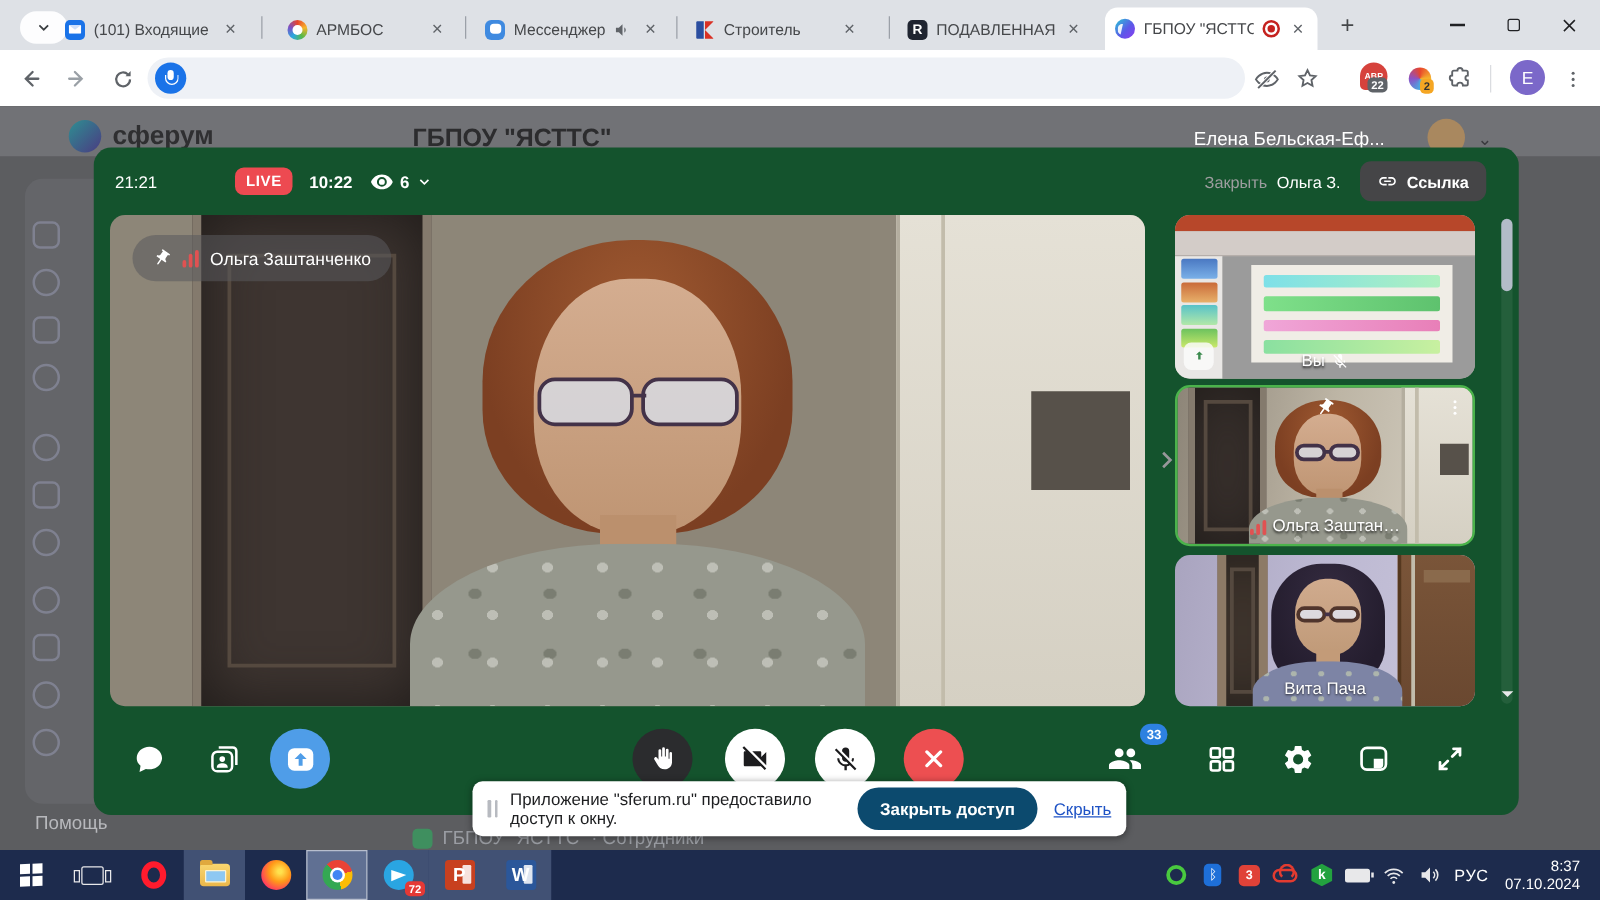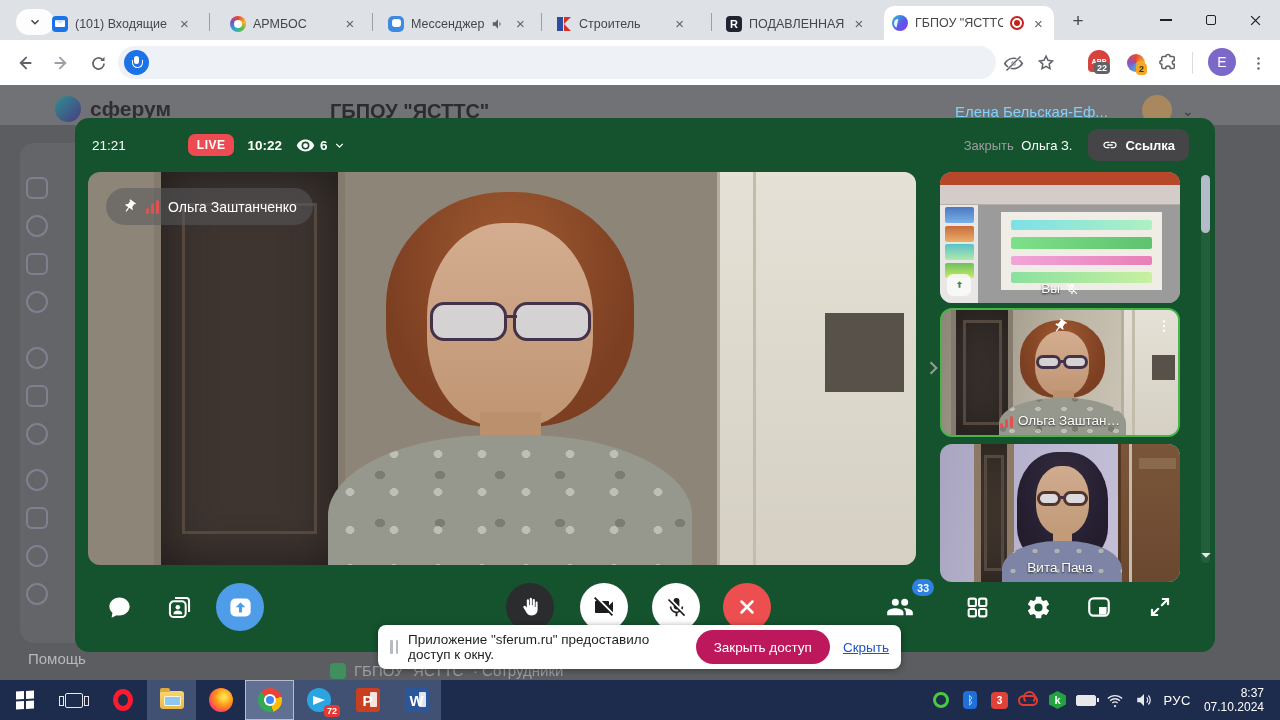--- a/index.html
+++ b/index.html
@@ -48,21 +48,21 @@
   .extbadge { position:absolute; font-size:9px; font-weight:bold; border-radius:4px; padding:1px 3px; }
   .avatarE { position:absolute; left:1208px; top:8px; width:28px; height:28px; border-radius:50%; background:#7b68c9; color:#fff; font-size:14px; }
   .abp { position:absolute; left:1088px; top:10px; width:22px; height:22px; background:#d6423c; border-radius:50% 50% 50% 4px; color:#fff; font-size:7px; font-weight:bold; }
 
   
   .pagebg { position:absolute; left:0; top:85px; width:1280px; height:595px; background:#5c5d60; overflow:hidden; }
   .pagehdr { position:absolute; left:0; top:0; width:1280px; height:40px; background:#717276; }
   .sflogo { position:absolute; left:55px; top:11px; width:26px; height:26px; border-radius:50%; background:linear-gradient(135deg,#2e8f92,#4a3b82); }
   .brandtxt { position:absolute; left:90px; top:12px; font-size:21px; font-weight:bold; color:#2f2f31; }
   .pagetitle { position:absolute; left:330px; top:15px; font-size:20px; font-weight:bold; color:#2c2c2e; }
-  .pageuser { position:absolute; left:955px; top:18px; font-size:15px; color:#7dd3fc; }
+  .pageuser { position:absolute; left:955px; top:18px; font-size:15px; color:#ffffff; }
   .pageavatar { position:absolute; left:1142px; top:10px; width:30px; height:30px; border-radius:50%; background:#a9885f; }
   .pagechx { position:absolute; left:1182px; top:18px; color:#3a3a3e; font-size:14px; }
   .leftpanel { position:absolute; left:20px; top:58px; width:120px; height:500px; background:#646569; border-radius:14px; }
   .sbic { position:absolute; left:26px; width:22px; height:22px; border:2px solid #8e90a6; border-radius:6px; opacity:.65; }
   .sbic.rnd { border-radius:50%; }
   .helptxt { position:absolute; left:28px; top:565px; font-size:15px; color:#b7b8bc; }
   .footlogo { position:absolute; left:330px; top:578px; width:16px; height:16px; background:#3f8f5f; border-radius:4px; }
   .foottxt { position:absolute; left:354px; top:577px; font-size:15px; color:#9a9da3; }
 
   
@@ -155,22 +155,22 @@
   .round-blue { background:#4f9de8; }
   .pbadge { position:absolute; top:-4px; right:-10px; background:#2d81e0; color:#fff; font-size:10.5px; font-weight:bold;
      border-radius:9px; height:17px; padding:0 5px; display:flex; align-items:center; }
 
   
   .notif { position:absolute; left:378px; top:625px; width:523px; height:44px; background:#fff; border-radius:8px;
      box-shadow:0 1px 6px rgba(0,0,0,.4); display:flex; align-items:center; padding:0 12px; z-index:30; }
   .grip { display:flex; gap:3px; margin-right:10px; }
   .grip i { width:2.5px; height:14px; background:#b7bac0; display:block; border-radius:1px; }
   .notiftxt { font-size:13.5px; color:#1e1f21; }
-  .notifbtn { margin-left:12px; height:34px; background:#be185d; color:#fff; border:none; border-radius:17px;
-     padding:0 18px; font-size:13.5px; font-weight:400; font-family:inherit; white-space:nowrap; }
+  .notifbtn { margin-left:12px; height:34px; background:#0c4a6e; color:#fff; border:none; border-radius:17px;
+     padding:0 18px; font-size:13.5px; font-weight:700; font-family:inherit; white-space:nowrap; }
   .hidelink { margin-left:13px; font-size:13.5px; color:#1f53c5; text-decoration:underline; white-space:nowrap; }
 
   
   .taskbar { position:absolute; left:0; top:680px; width:1280px; height:40px; background:#1d2b4d; display:flex; align-items:stretch; }
   .tcell { width:49px; height:40px; display:flex; align-items:center; justify-content:center; position:relative; }
   .topen { background:rgba(150,170,210,.30); }
   .tactive { background:rgba(180,198,232,.45); outline:1px solid rgba(255,255,255,.55); outline-offset:-1px; }
   .winlogo { display:grid; grid-template-columns:8px 8px; grid-template-rows:8px 8px; gap:1.5px; transform:skewY(-3deg); }
   .winlogo i { background:#fff; display:block; }
   .taskview { width:18px; height:15px; border:1.7px solid #e8e8ea; border-radius:2px; position:relative; }
@@ -489,21 +489,21 @@
         <div class="thumblabel">
           <span class="bars">
               <i style="height:5px"></i>
               <i style="height:9px"></i>
               <i style="height:12px"></i>
             </span>
           <span>Ольга Заштан…</span>
         </div>
       </div>
 
-      <div class="thumb t3s" style="top:272px;height:138px">
+      <div class="thumb t3s" style="top:272px;height:121px">
         <div class="v-door"></div>
         <div class="v-cab"></div>
         <div class="v-hair"></div>
         <div class="v-face"></div>
         <div class="v-glasses">
             <i></i>
             <i></i>
           </div>
         <div class="v-neck"></div>
         <div class="v-torso"></div>

